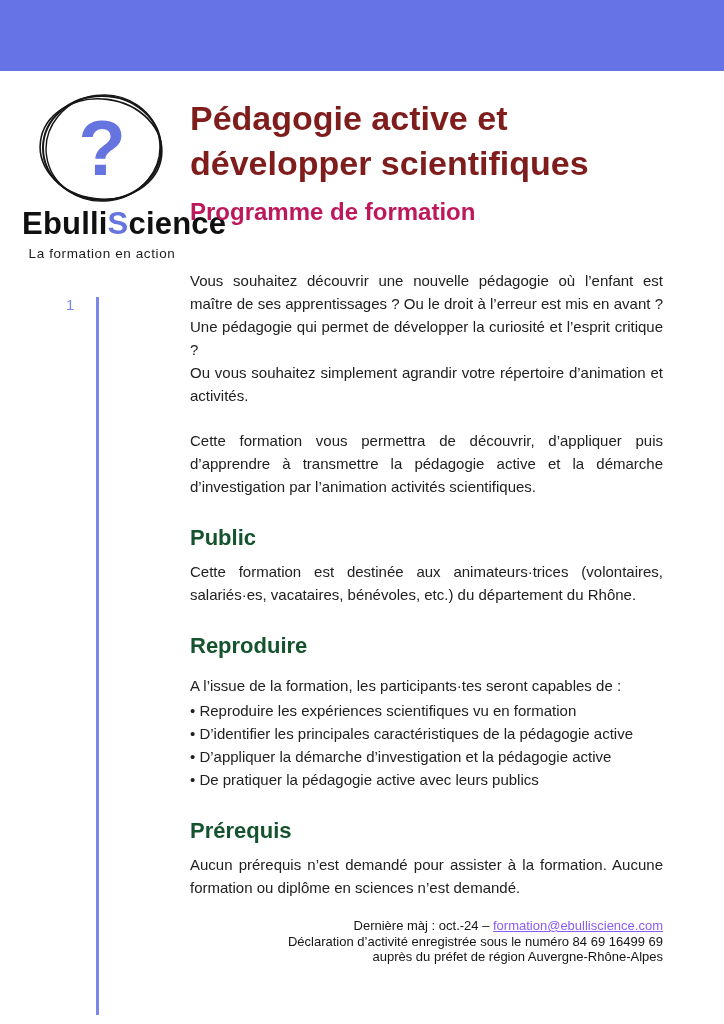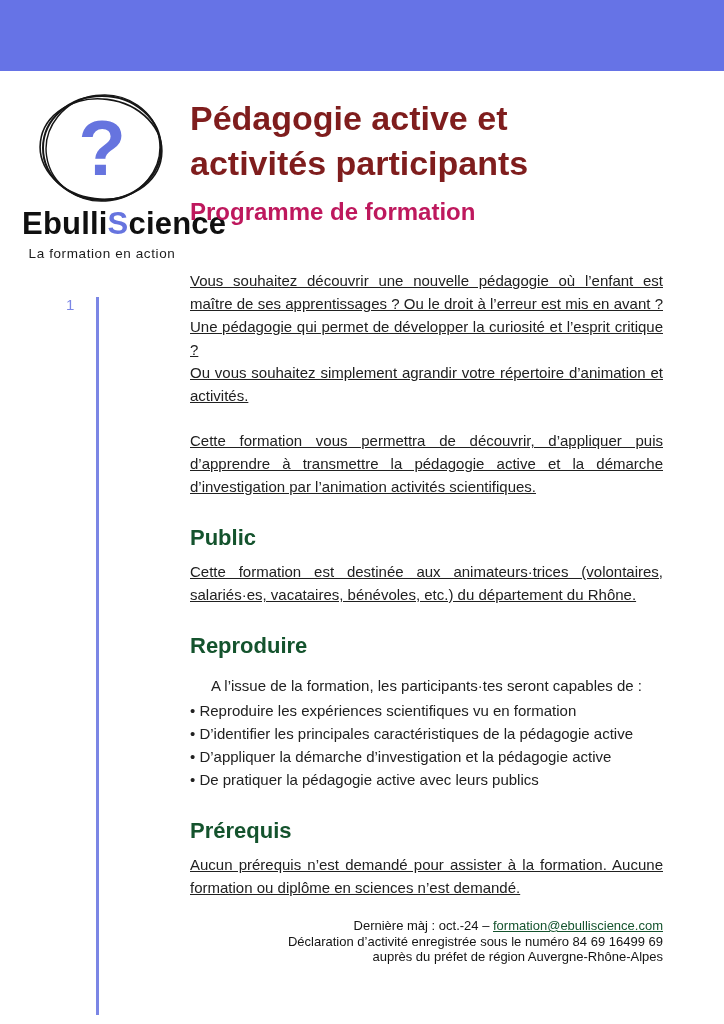--- a/index.html
+++ b/index.html
@@ -54,49 +54,49 @@
   h1.doc-title {
     font-size: 34px; line-height: 45px; font-weight: bold;
     color: #7f1d1d; margin: 0;
   }
   .subtitle {
     font-size: 24px; font-weight: bold; color: #be185d;
     margin: 12px 0 0 0;
   }
   .para {
     font-size: 15px; line-height: 23px;
-    text-align: justify; margin: 0; text-decoration: underline;
+    text-align: justify; margin: 0;
   }
   .intro-first { margin-top: 43px; }
   .para-gap { margin-top: 22px; }
   h2.section-heading {
     font-size: 22px; font-weight: bold; color: #14532d;
     margin: 27px 0 0 0;
   }
   .section-body { margin-top: 9px; }
   .obj-intro {
-    font-size: 15px; line-height: 23px; margin: 15px 0 0 0; text-align: center;
+    font-size: 15px; line-height: 23px; margin: 15px 0 0 0;
   }
   ul.bullets {
     list-style: none; margin: 2px 0 0 0; padding: 0;
   }
   ul.bullets li {
     font-size: 15px; line-height: 23px;
   }
   ul.bullets li::before { content: "• "; }
 
   
   .footer {
     position: absolute; left: 190px; top: 918px;
     width: 473px; text-align: right;
     font-size: 13px; line-height: 15.5px; color: #141414;
   }
   .footer-title { font-weight: bold; }
   .footer a {
-    color: #14532d; text-decoration: underline;
+    color: #8b5cf6; text-decoration: underline;
   }
 </style>
 </head>
 <body>
 
 <div class="banner"></div>
 
 <div class="logo">
   <svg class="logo-circle" width="132" height="114" viewBox="0 0 132 114">
     <ellipse cx="66" cy="56" rx="59" ry="52" fill="none" stroke="#161616" stroke-width="2"></ellipse>
@@ -106,21 +106,21 @@
   </svg>
   <div class="logo-name"><span>Ebulli</span><span class="accent">S</span><span>cience</span></div>
   <div class="logo-tagline">La formation en action</div>
 </div>
 
 <div class="pagenum">1</div>
 <div class="vline"></div>
 
 <div class="main">
   <h1 class="doc-title"><span>Pédagogie active et</span><br>
-    <span>activités participants</span></h1>
+    <span>développer scientifiques</span></h1>
   <div class="subtitle">Programme de formation</div>
 
   <p class="para intro-first">Vous souhaitez découvrir une nouvelle pédagogie où l’enfant est maître de ses apprentissages ? Ou le droit à l’erreur est mis en avant ? Une pédagogie qui permet de développer la curiosité et l’esprit critique ?</p>
   <p class="para">Ou vous souhaitez simplement agrandir votre répertoire d’animation et activités.</p>
   <p class="para para-gap">Cette formation vous permettra de découvrir, d’appliquer puis d’apprendre à transmettre la pédagogie active et la démarche d’investigation par l’animation activités scientifiques.</p>
 
   <h2 class="section-heading">Public</h2>
   <p class="para section-body">Cette formation est destinée aux animateurs·trices (volontaires, salariés·es, vacataires, bénévoles, etc.) du département du Rhône.</p>
 
   <h2 class="section-heading">Reproduire</h2>

